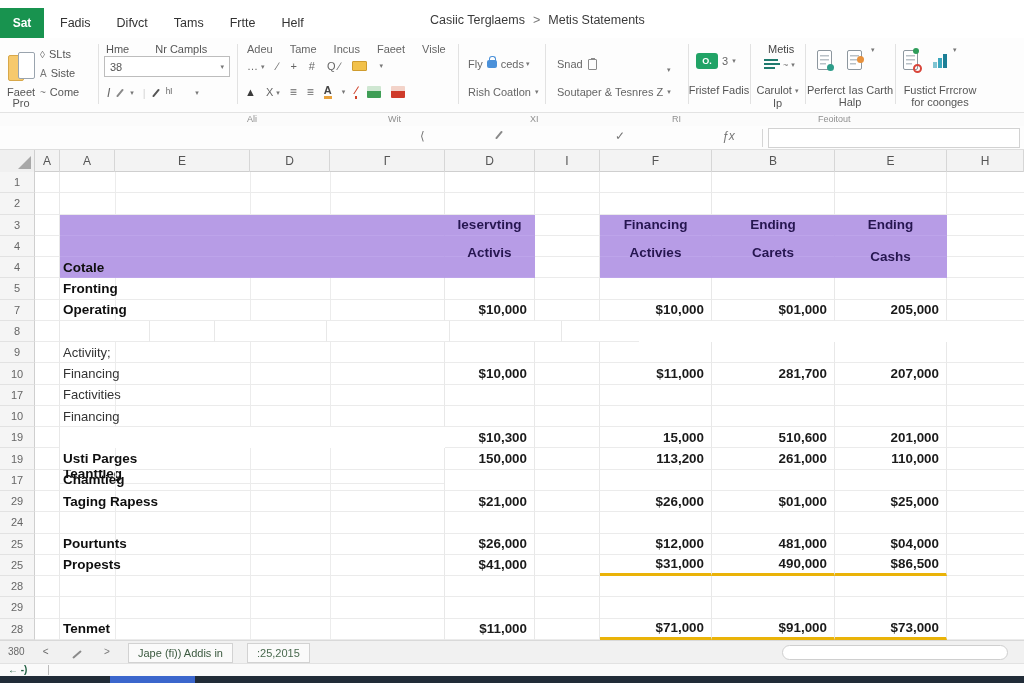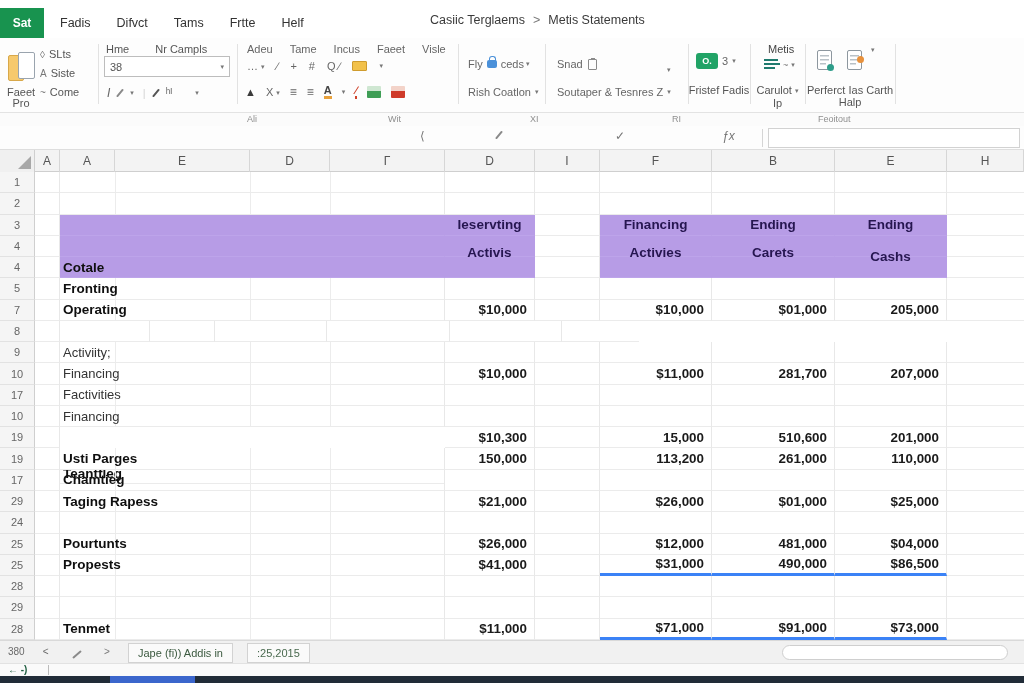--- a/index.html
+++ b/index.html
@@ -103,21 +103,21 @@
   .c{height:100%;border-right:1px solid #e8e8e8;border-bottom:1px solid #ebebeb;font-size:13px;color:#333;
     display:flex;align-items:center;overflow:visible;white-space:nowrap;}
   .c.lbl{padding-left:3px;background-image:linear-gradient(#ececec,#ececec),linear-gradient(#ececec,#ececec),linear-gradient(#ececec,#ececec);
     background-repeat:no-repeat;background-size:1px 100%;background-position:55px 0,190px 0,270px 0;}
   .c.val{justify-content:flex-end;padding-right:7px;font-weight:600;color:#1a1a1a;font-size:13.4px;}
   .c.boldtxt{font-weight:700;color:#0f0f0f;font-size:13.5px;}
   .c.pp{background:#b79ce6;background-image:none;border-right-color:#b79ce6;border-bottom-color:#bda4ea;}
   .c.ht{justify-content:center;font-weight:700;color:#261650;font-size:13.5px;padding:0;}
   .c.ht2{line-height:13px;}
   .c.ht2 span{transform:translateY(7px);display:inline-block;}
-  .c.ul{border-bottom:3px solid #3b82f6;}
+  .c.ul{border-bottom:3px solid #eab308;}
 
   
   .tabbar{position:absolute;left:0;top:640px;width:1024px;height:23px;background:#f1f1f1;border-top:1px solid #d9d9d9;font-size:11px;color:#4a6a4f;}
   .tabnav{position:absolute;left:8px;top:5px;color:#6a6a6a;font-size:10px;display:flex;gap:18px;align-items:flex-end;}
   .tpen{position:absolute;left:76px;top:8px;width:2px;height:11px;background:#8a8a8a;border-radius:1px;transform:rotate(50deg);}
   .tnext{position:absolute;left:104px;top:5px;color:#7a7a7a;font-size:10px;}
   .stab{position:absolute;top:2px;height:20px;background:#fafafa;border:1px solid #d2d2d2;display:flex;align-items:center;padding:0 9px;font-size:11px;color:#3c5a40;}
   .stab.t1{left:128px;}
   .stab.t2{left:247px;color:#4a6a4f;}
   .hscroll{position:absolute;left:782px;top:4px;width:226px;height:15px;background:#fff;border:1px solid #cfcfcf;border-radius:8px;}
@@ -281,20 +281,35 @@
       <span class="docicon" style="position:absolute;left:42px;top:12px">
           <span class="dot orange"></span>
         </span>
       <span class="caret" style="position:absolute;left:66px;top:8px">▾</span>
       <div class="glabel2" style="position:absolute;left:0;top:46px;width:90px">
         <span>Perferct Ias Carth</span><br><span>Halp</span>
       </div>
     </div>
     <div class="vsep" style="left:895px"></div>
 
+    <div class="g" style="left:895px;width:90px">
+      <span class="docicon" style="position:absolute;left:8px;top:12px">
+          <span class="dot greenq"></span>
+          <span class="ring red"></span>
+        </span>
+      <span class="bars3" style="position:absolute;left:38px;top:14px">
+          <i></i>
+          <i></i>
+          <i></i>
+        </span>
+      <span class="caret" style="position:absolute;left:58px;top:8px">▾</span>
+      <div class="glabel2" style="position:absolute;left:0;top:46px;width:90px">
+        <span>Fustict Frrcrow</span><br><span>for coonges</span>
+      </div>
+    </div>
   </div>
 
   <div class="glabels" id="group-labels">
       <span>Ali</span>
       <span>Wit</span>
       <span>XI</span>
       <span>RI</span>
       <span>Feoitout</span>
     </div>
 

